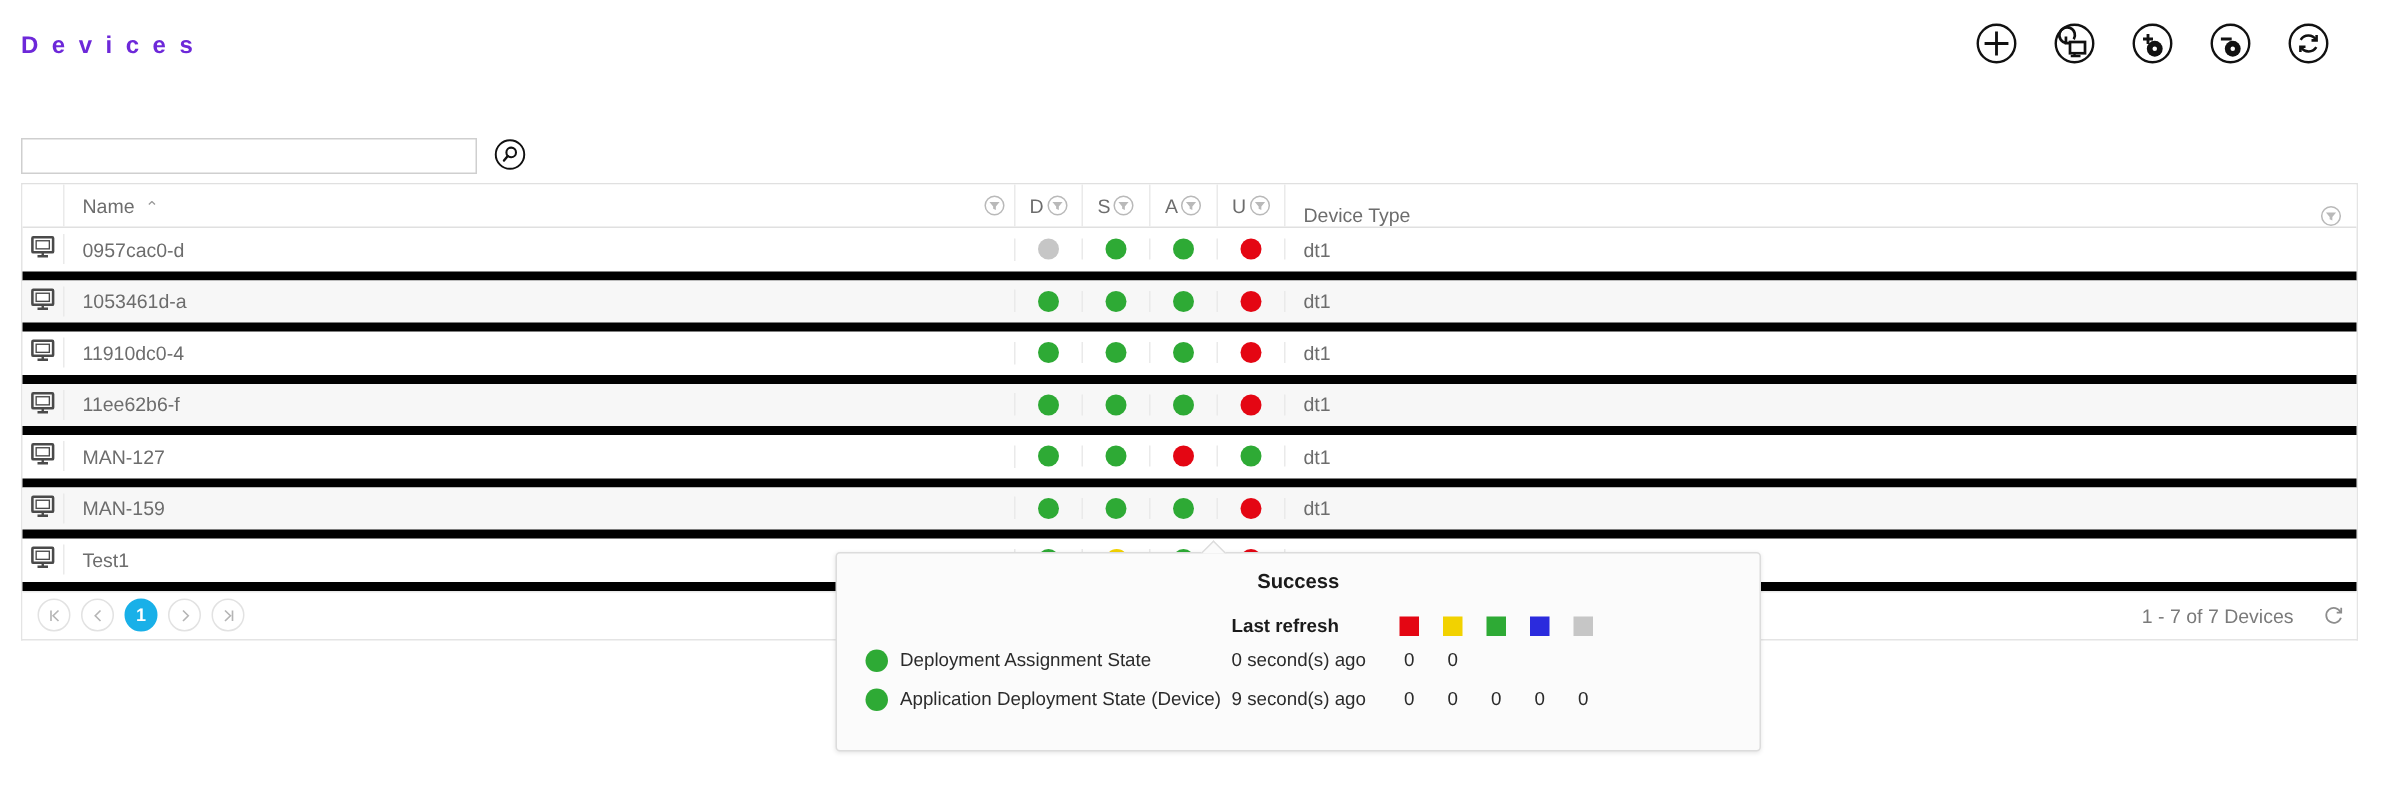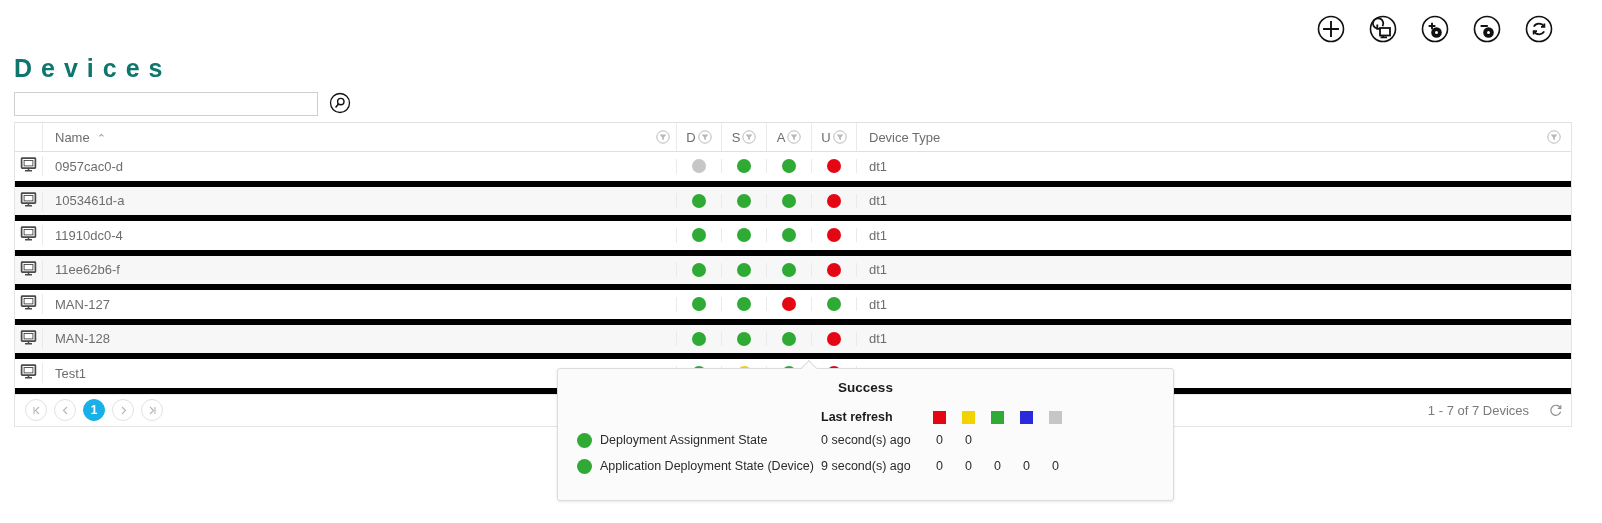--- a/index.html
+++ b/index.html
@@ -7,23 +7,22 @@
     width: 1602px; height: 523px;
     background: #ffffff;
     font-family: "Liberation Sans", sans-serif;
     overflow: hidden;
   }
   .page { position: relative; width: 1602px; height: 523px; }
 
   
   .page-title {
     position: absolute; left: 14px; top: 22px;
-    font-size: 25px; font-weight: bold; color: #0f766e;
+    font-size: 16px; font-weight: bold; color: #6d28d9;
     letter-spacing: 9px;
-    margin-top: 32px;
   }
   .toolbar {
     position: absolute; right: 48px; top: 14px;
     display: flex; align-items: center; gap: 22px;
   }
   .tb-btn {
     width: 30px; height: 30px; display: flex;
     align-items: center; justify-content: center;
     cursor: pointer; background: none; border: none; padding: 0;
   }
@@ -52,21 +51,21 @@
   }
   .grid-head {
     display: flex; height: 28px; align-items: stretch;
     background: #fff; border-bottom: 1px solid #e0e0e0;
     font-size: 13px; color: #6d6d6d;
   }
   .hc { display: flex; align-items: center; border-right: 1px solid #eaeaea; box-sizing: border-box; }
   .hc.icon-col { width: 28px; }
   .hc.name-col { flex: 0 0 634px; padding-left: 12px; justify-content: space-between; padding-right: 6px; }
   .hc.st-col { width: 45px; justify-content: center; gap: 2px; }
-  .hc.type-col { flex: 1; padding-left: 12px; justify-content: space-between; padding-right: 10px; border-right: none; }
+  .hc.type-col { flex: 1; padding-left: 12px; justify-content: space-between; padding-right: 10px; border-right: none; align-items: flex-end; }
   .hc .lbl { white-space: nowrap; }
   .sort-caret { margin-left: 7px; color: #9a9a9a; font-size: 11px; }
 
   .funnel { width: 14px; height: 14px; flex: 0 0 auto; cursor: pointer; }
 
   .grid-body { font-size: 13px; color: #6d6d6d; }
   .row { display: flex; height: 28.5px; align-items: center; border-bottom: 6px solid #000000; }
   .row.alt { background: #f7f7f7; }
   .cell { display: flex; align-items: center; border-right: 1px solid #eaeaea; box-sizing: border-box; }
   .cell.icon-col { width: 28px; justify-content: center; }
@@ -418,21 +417,21 @@
         </div>
         <div class="row alt">
           <div class="cell icon-col">
             <span><svg width="17" height="17" viewBox="0 0 17 17">
                 <rect x="1.6" y="2.2" width="13.8" height="10" rx="0.6" fill="none" stroke="#4a4a4a" stroke-width="1.7"></rect>
                 <rect x="4.1" y="4.5" width="8.8" height="5.4" fill="#fff" stroke="#4a4a4a" stroke-width="0.9"></rect>
                 <path d="M8.5 12.2 L8.5 14.2 M5 14.8 L12 14.8" stroke="#4a4a4a" stroke-width="1.6"></path>
               </svg></span>
           </div>
           <div class="cell name-col">
-            <span>MAN-128</span>
+            <span>MAN-159</span>
           </div>
           <div class="cell st-col">
             <span class="dot green"></span>
           </div>
           <div class="cell st-col">
             <span class="dot green"></span>
           </div>
           <div class="cell st-col">
             <span class="dot green"></span>
           </div>

